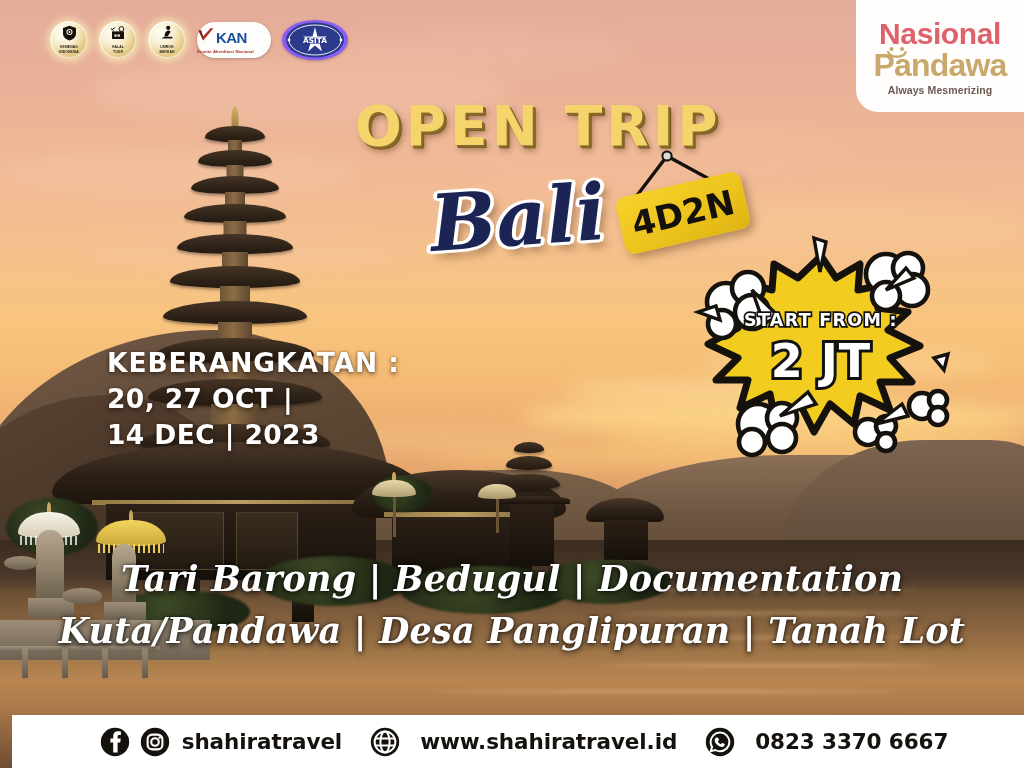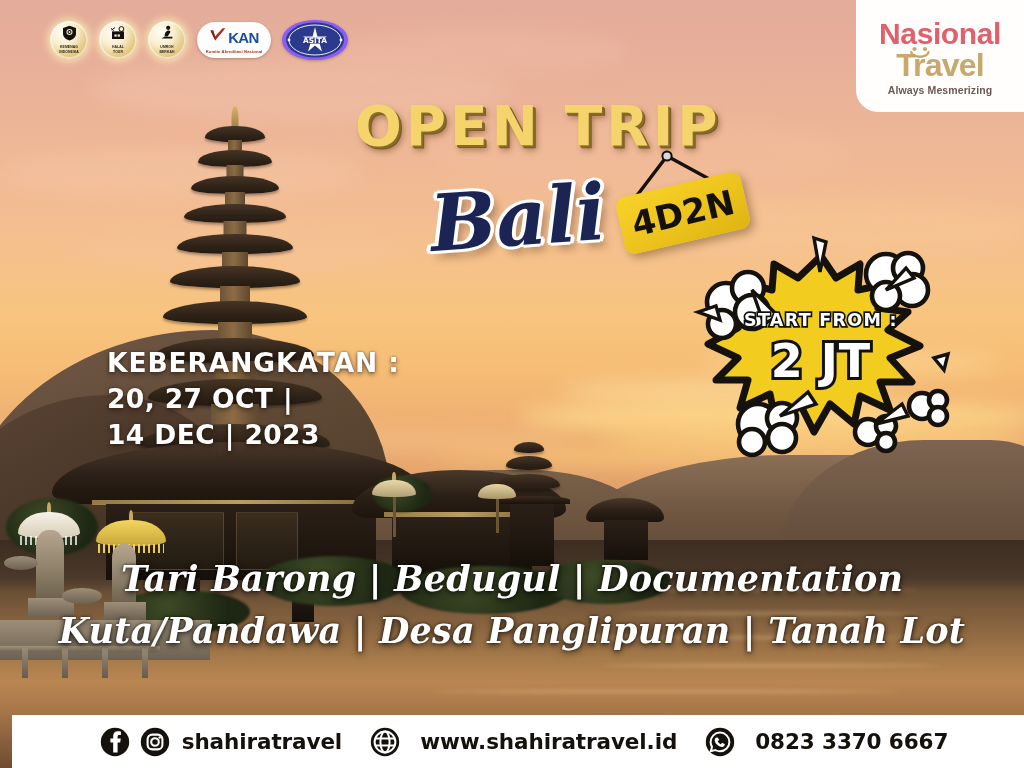--- a/index.html
+++ b/index.html
@@ -209,21 +209,21 @@
     overflow:hidden;
   }
   .badge-circle .emb { display:block; }
   .badge-circle .btxt {
     font-size:3.4px; line-height:3.6px; font-weight:700; color:#231c10;
     text-align:center; letter-spacing:.1px; margin-top:1px;
   }
   .badge-kan {
     width:74px; height:36px; border-radius:18px;
     background:#fdfdfb;
-    display:flex; flex-direction:column; align-items:center; justify-content:center;
+    display:flex; flex-direction:column; align-items:flex-start; justify-content:center;
     box-shadow:0 1px 3px rgba(0,0,0,.25);
   }
   .kan-row { display:flex; align-items:center; gap:1px; }
   .kan-word {
     font-size:15px; font-weight:800; color:#1b4f9c; letter-spacing:-.6px;
     font-family:"Liberation Sans", sans-serif;
   }
   .kan-sub { font-size:4.2px; font-weight:700; color:#b02a1f; letter-spacing:.1px; margin-top:1px; }
   .badge-asita {
     width:66px; height:40px; border-radius:50%;
@@ -560,21 +560,21 @@
   <div class="logo-panel">
     <div class="logo-shahira">Nasional</div>
     <div class="logo-travel-row">
       <span class="smiley">
         <svg width="22" height="14" viewBox="0 0 22 14">
           <circle cx="5.5" cy="3" r="2.1" fill="#c9a86b"></circle>
           <circle cx="16" cy="3" r="2.1" fill="#c9a86b"></circle>
           <path d="M2.2 6.2 C4.4 12.2 17.4 12.2 19.6 6.2" fill="none" stroke="#c9a86b" stroke-width="2.4" stroke-linecap="round"></path>
         </svg>
       </span>
-      <span class="logo-travel">Travel</span>
+      <span class="logo-travel">Pandawa</span>
     </div>
     <div class="logo-tag">Always Mesmerizing</div>
   </div>
 
   <div class="open-trip">OPEN TRIP</div>
   <div class="bali">Bali</div>
 
   <div class="tag-wrap">
     <svg width="200" height="120" viewBox="0 0 200 120" style="position:absolute; left:0; top:0;">
       <path d="M62 16 L24 66" stroke="#15120d" stroke-width="3.4" fill="none"></path>

